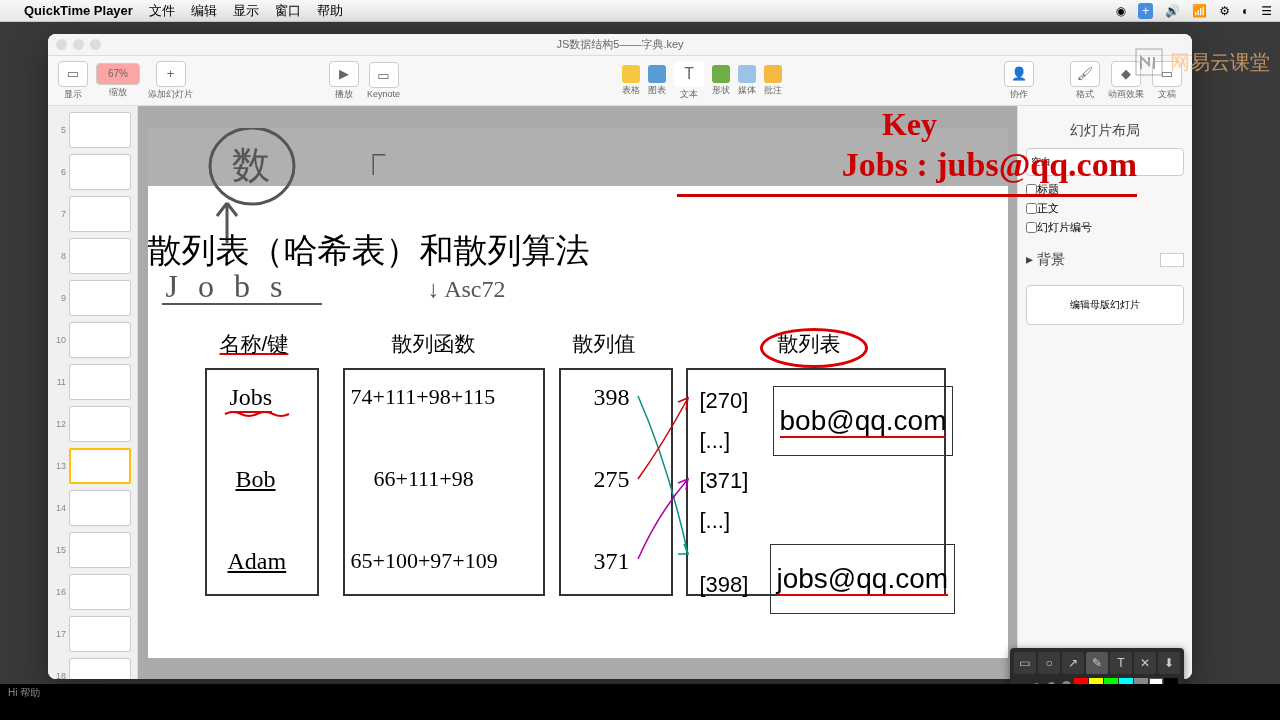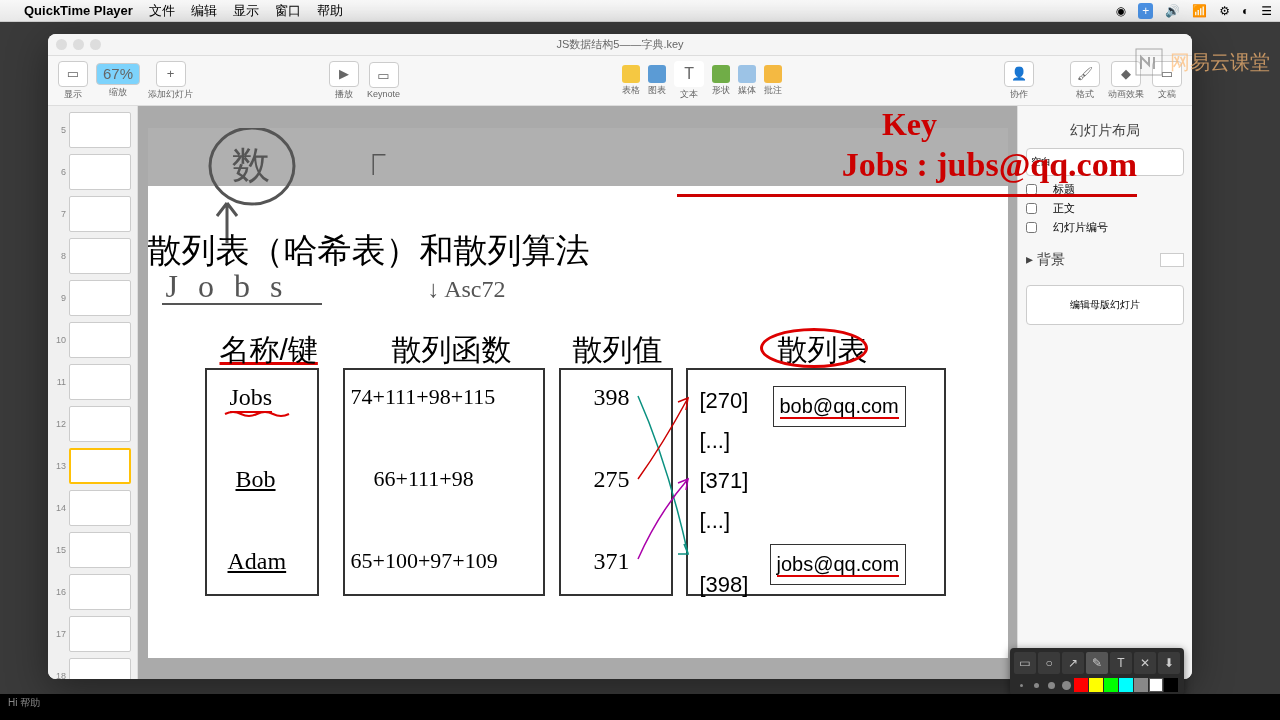--- a/index.html
+++ b/index.html
@@ -9,52 +9,52 @@
 .menubar .appname{font-weight:600}
 .menubar .right{margin-left:auto;display:flex;gap:12px;align-items:center;font-size:12px}
 .desktop{position:absolute;top:22px;left:0;right:0;bottom:0;background:#3a3a3a}
 .keynote-window{position:absolute;left:48px;top:12px;width:1144px;height:645px;background:#fff;border-radius:8px;box-shadow:0 10px 40px rgba(0,0,0,.4);overflow:hidden;display:flex;flex-direction:column}
 .titlebar{height:22px;display:flex;align-items:center;justify-content:center;background:#f5f5f5;border-bottom:1px solid #ddd;font-size:11px;color:#666;position:relative}
 .traffic{position:absolute;left:8px;display:flex;gap:6px}
 .traffic span{width:11px;height:11px;border-radius:50%;background:#ddd}
 .toolbar{height:50px;background:#f7f7f7;border-bottom:1px solid #ddd;display:flex;align-items:center;padding:0 10px;gap:8px}
 .tool-group{display:flex;flex-direction:column;align-items:center;gap:1px;font-size:9px;color:#666}
 .tool-btn{width:30px;height:26px;border:1px solid #ccc;border-radius:4px;background:#fff;display:flex;align-items:center;justify-content:center;font-size:13px}
-.tool-zoom{width:44px;height:22px;border:1px solid #ccc;border-radius:4px;background:#7dd3fc;font-size:15px;display:flex;align-items:center;justify-content:center}
+.tool-zoom{width:44px;height:22px;border:1px solid #ccc;border-radius:4px;background:#fca5a5;font-size:10px;display:flex;align-items:center;justify-content:center}
 .spacer{flex:1}
 .color-square{width:18px;height:18px;border-radius:3px}
 .main{flex:1;display:flex;overflow:hidden}
 .thumbs{width:90px;background:#f0f0f0;border-right:1px solid #ddd;overflow-y:auto;padding:6px}
 .thumb-wrap{display:flex;align-items:center;gap:3px;margin-bottom:6px}
 .thumb-num{font-size:9px;color:#888;width:12px;text-align:right}
 .thumb{width:62px;height:36px;background:#fff;border:1px solid #ccc;border-radius:2px;font-size:5px;padding:2px;overflow:hidden}
 .thumb.selected{border:2px solid #ffc107}
 .canvas-area{flex:1;background:#aaa;display:flex;align-items:center;justify-content:center;position:relative}
 .slide{width:860px;height:530px;background:#fff;position:relative;overflow:hidden}
 .slide-header{height:58px;background:#b0b0b0}
 .inspector{width:175px;background:#f7f7f7;border-left:1px solid #ddd;font-size:11px;padding:8px}
 .insp-section{font-size:14px;color:#444;margin:8px 0}
-.insp-check{display:flex;align-items:center;gap:16px;margin:4px 0;font-size:11px}
+.insp-check{display:flex;align-items:center;gap:0;margin:4px 0;font-size:11px}
 .insp-check input{width:11px;height:11px}
 .insp-btn{width:100%;padding:12px;border:1px solid #ccc;border-radius:4px;background:#fff;font-size:10px;margin-top:8px}
 .annotation-bar{position:absolute;right:96px;bottom:24px;background:#2a2a2a;border-radius:4px;padding:4px;display:flex;flex-direction:column;gap:4px;box-shadow:0 2px 8px rgba(0,0,0,.5)}
 .ann-tools{display:flex;gap:2px}
 .ann-btn{width:22px;height:22px;background:#3a3a3a;border-radius:2px;display:flex;align-items:center;justify-content:center;color:#ccc;font-size:12px}
 .ann-colors{display:flex;gap:1px}
 .ann-color{width:14px;height:14px}
 .ann-dot{width:14px;height:14px;display:flex;align-items:center;justify-content:center}
 .ann-dot span{border-radius:50%;background:#888}
 .watermark{position:absolute;right:10px;top:25px;display:flex;align-items:center;gap:6px;opacity:.7;font-size:20px;color:#fdba74;font-weight:300}
-.footer{position:absolute;bottom:0;left:0;right:0;height:26px;background:#000;color:#888;font-size:10px;padding:2px 8px}
+.footer{position:absolute;bottom:0;left:0;right:0;height:36px;background:#000;color:#888;font-size:10px;padding:2px 8px}
 .slide-title{position:absolute;top:100px;left:0;right:0;font-size:34px;font-weight:500}
-.col-head{position:absolute;font-size:30px;font-weight:500}
+.col-head{position:absolute;font-size:21px;font-weight:500}
 .box{position:absolute;border:2px solid #333;background:#fff}
 .entry{position:absolute;font-size:24px;font-family:Georgia,serif}
 .small-entry{position:absolute;font-size:22px}
-.email-box{position:absolute;border:1px solid #333;padding:8px 6px;font-size:20px}
+.email-box{position:absolute;border:1px solid #333;padding:18px 6px;font-size:28px}
 .red-underline{border-bottom:2px solid #d00}
 .hash-oval{position:absolute;border:3px solid #d00;border-radius:50%;width:108px;height:40px}
 svg.annot{position:absolute;pointer-events:none}
 </style>
 </head>
 <body>
 
 <div class="menubar">
   <span class="apple"></span>
   <span class="appname">QuickTime Player</span>

